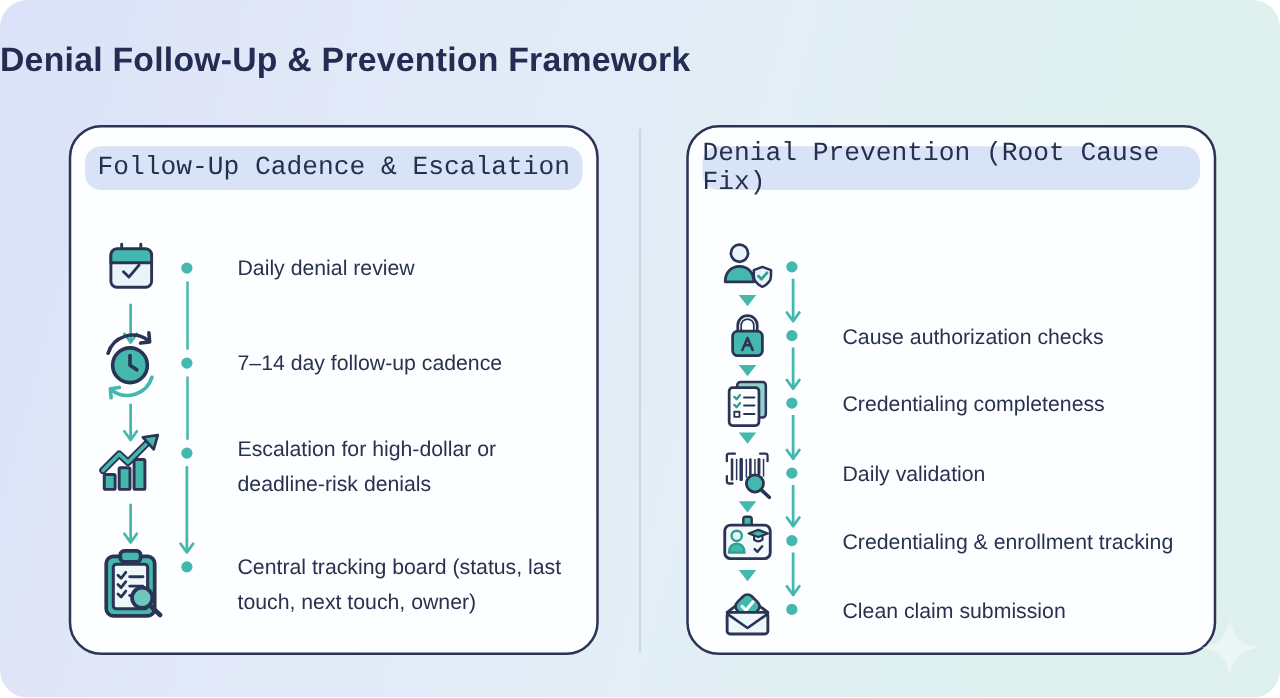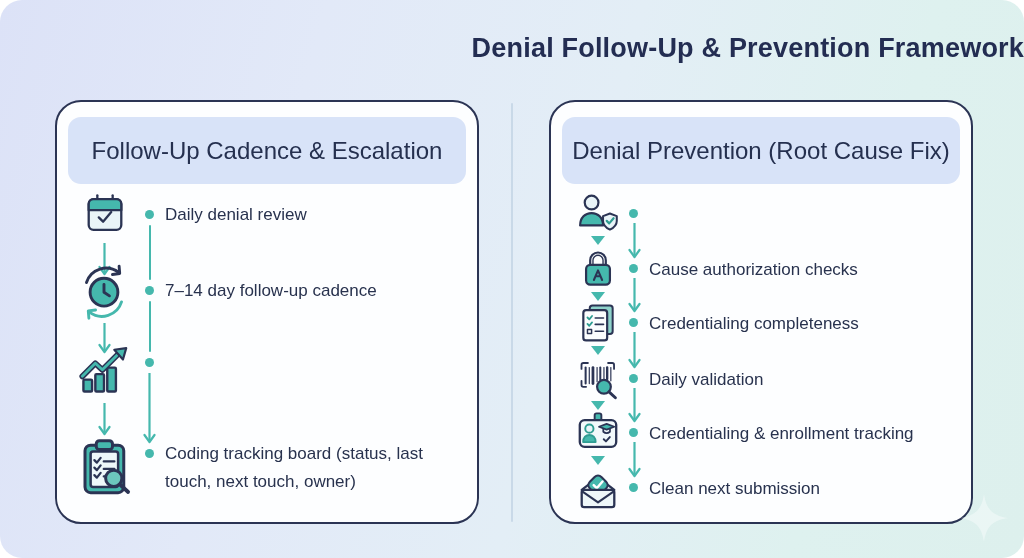--- a/index.html
+++ b/index.html
@@ -1,28 +1,28 @@
 <!DOCTYPE html>
 <html><head>
 <meta charset="utf-8">
 <style>
   html,body{margin:0;padding:0;background:#ffffff;}
   body{width:1024px;height:558px;position:relative;font-family:"Liberation Sans","DejaVu Sans",sans-serif;overflow:hidden;}
   .canvas{position:absolute;inset:0;border-radius:22px;
     background:linear-gradient(105deg,#dce2f7 0%,#e2e9f8 28%,#e3eef6 55%,#def1ef 80%,#ddf0ed 100%);}
-  .title{position:absolute;top:33px;left:0;width:100%;text-align:right;
+  .title{position:absolute;top:33px;left:0;width:100%;text-align:left;
     font-size:27px;font-weight:600;color:#232d52;letter-spacing:.2px;}
   .panel{position:absolute;top:100px;width:424px;height:424px;background:#fdfeff;
     border:2px solid #2b3454;border-radius:26px;box-sizing:border-box;}
   .panel.left{left:55px;}
   .panel.right{left:549px;}
   .divider{position:absolute;left:511px;top:103px;width:2px;height:419px;background:#c9d9e8;border-radius:1px;}
-  .pill{position:absolute;left:11px;right:11px;top:15px;height:67px;background:#d8e3f8;border-radius:13px;
-    display:flex;align-items:center;justify-content:center;font-size:24px;font-weight:500;color:#25304f;}
-  .item-text{position:absolute;font-size:17px;font-weight:500;color:#28324e;line-height:27.5px;}
+  .pill{position:absolute;left:11px;right:11px;top:15px;height:35px;background:#d8e3f8;border-radius:13px;
+    display:flex;align-items:center;justify-content:center;font-size:21px;font-weight:500;color:#25304f;font-family:Liberation Mono, monospace;}
+  .item-text{position:absolute;font-size:17px;font-weight:500;color:#28324e;line-height:27.5px;margin-left:25px;}
   .dot{position:absolute;width:9px;height:9px;border-radius:50%;background:#45b8ad;}
   .v-line{position:absolute;width:2px;background:#45b8ad;border-radius:1px;}
   .v-arrow{position:absolute;width:13px;}
   .tri{position:absolute;width:0;height:0;border-left:7px solid transparent;border-right:7px solid transparent;border-top:9px solid #45b8ad;}
   .icon{position:absolute;}
   .icon svg{display:block;width:100%;height:100%;}
   .sparkle{position:absolute;left:958px;top:492px;width:52px;height:52px;opacity:.5;}
 </style>
 </head>
 <body>
@@ -97,21 +97,22 @@
   <div class="v-line" style="left:92px;top:199px;height:51px;"></div>
   <div class="dot" style="left:88px;top:256px;"></div>
   <div class="v-arrow" style="left:86px;top:271px;height:72px;"><svg width="13" height="72" viewBox="0 0 13 72">
         <line x1="6.5" y1="0" x2="6.5" y2="67" stroke="#45b8ad" stroke-width="2.2" stroke-linecap="round"></line>
         <path d="M1.5 62 L6.5 69 L11.5 62" fill="none" stroke="#45b8ad" stroke-width="2.2" stroke-linecap="round" stroke-linejoin="round"></path>
       </svg></div>
   <div class="dot" style="left:88px;top:347px;"></div>
 
   <div class="item-text" style="left:108px;top:99px;width:290px;">Daily denial review</div>
   <div class="item-text" style="left:108px;top:175px;width:290px;">7–14 day follow-up cadence</div>
-  <div class="item-text" style="left:108px;top:338px;width:280px;">Coding tracking board (status, last touch, next touch, owner)</div>
+  <div class="item-text" style="left:108px;top:244px;width:272px;">Escalation for high-dollar or deadline-risk denials</div>
+  <div class="item-text" style="left:108px;top:338px;width:280px;">Central tracking board (status, last touch, next touch, owner)</div>
 </div>
 
 <div class="divider"></div>
 
 <div class="panel right">
   <div class="pill">Denial Prevention (Root Cause Fix)</div>
 
   <div class="icon" style="left:25px;top:90px;width:44px;height:44px;">
     <svg viewBox="0 0 48 48" fill="none" stroke-linecap="round" stroke-linejoin="round">
       <circle cx="17" cy="11.5" r="7.5" fill="#e9f4f8" stroke="#2b3454" stroke-width="2.4"></circle>
@@ -209,20 +210,20 @@
   <div class="v-arrow" style="left:77px;top:340px;height:37px;"><svg width="13" height="37" viewBox="0 0 13 37">
         <line x1="6.5" y1="0" x2="6.5" y2="32" stroke="#45b8ad" stroke-width="2.2" stroke-linecap="round"></line>
         <path d="M1.5 27 L6.5 34 L11.5 27" fill="none" stroke="#45b8ad" stroke-width="2.2" stroke-linecap="round" stroke-linejoin="round"></path>
       </svg></div>
   <div class="dot" style="left:78px;top:381px;"></div>
 
   <div class="item-text" style="left:98px;top:154px;width:330px;white-space:nowrap;">Cause authorization checks</div>
   <div class="item-text" style="left:98px;top:208px;width:330px;white-space:nowrap;">Credentialing completeness</div>
   <div class="item-text" style="left:98px;top:264px;width:330px;white-space:nowrap;">Daily validation</div>
   <div class="item-text" style="left:98px;top:318px;width:340px;white-space:nowrap;">Credentialing &amp; enrollment tracking</div>
-  <div class="item-text" style="left:98px;top:373px;width:330px;white-space:nowrap;">Clean next submission</div>
+  <div class="item-text" style="left:98px;top:373px;width:330px;white-space:nowrap;">Clean claim submission</div>
 </div>
 
 <div class="sparkle">
   <svg viewBox="0 0 48 48">
       <path d="M24 2 C26 16 32 22 46 24 C32 26 26 32 24 46 C22 32 16 26 2 24 C16 22 22 16 24 2 Z" fill="#ffffff" opacity="0.8"></path>
     </svg>
 </div>
 
 </body></html>

